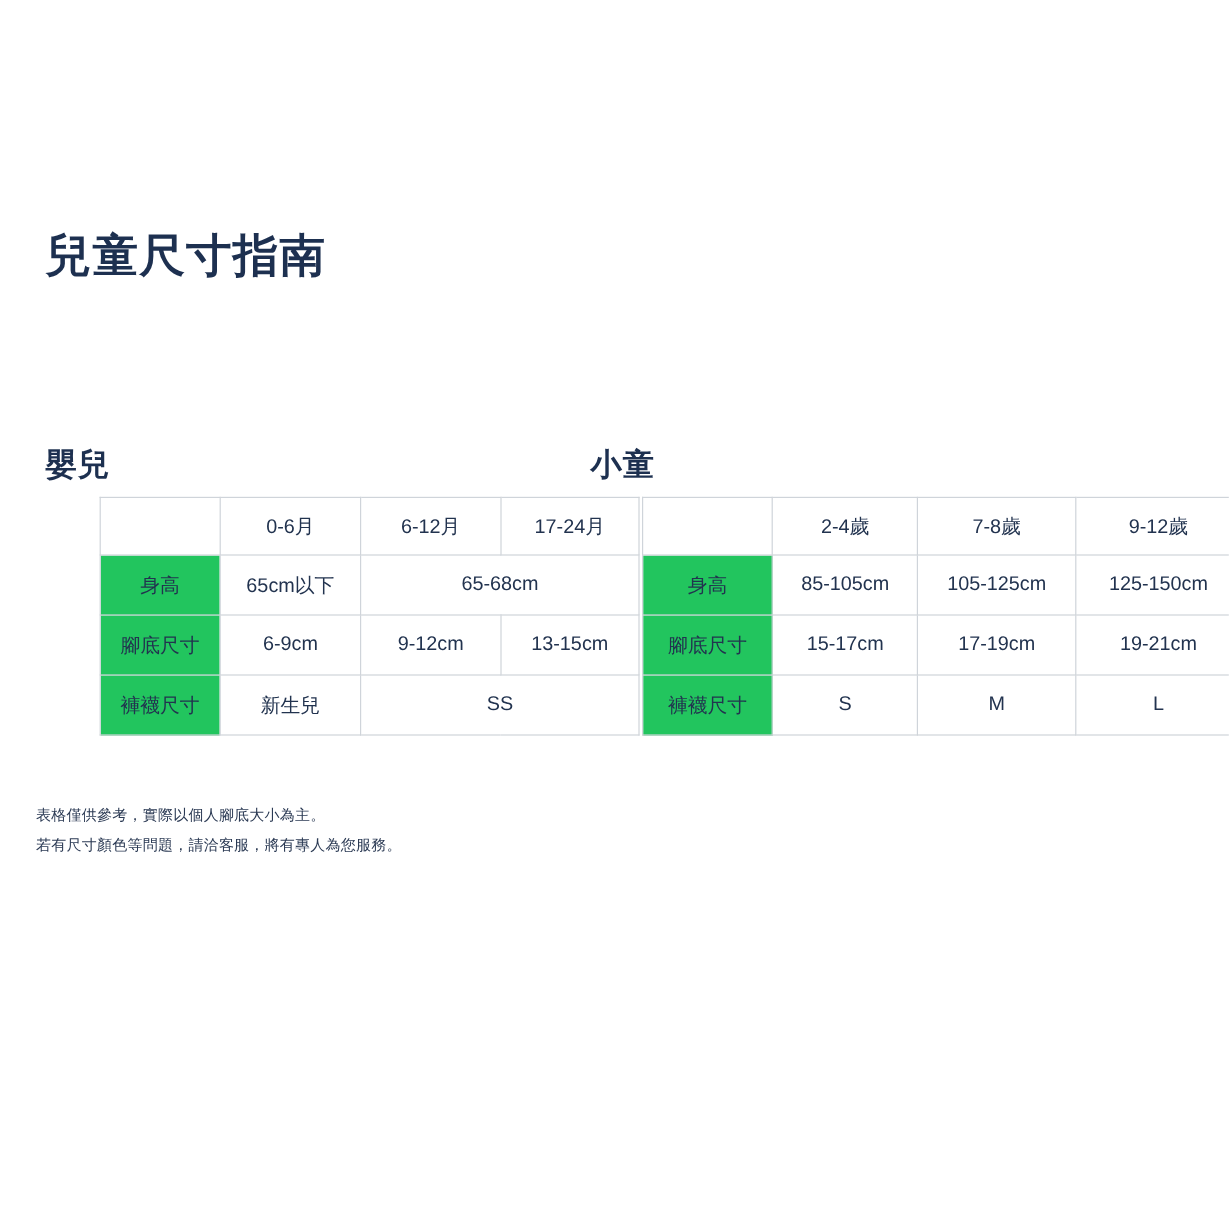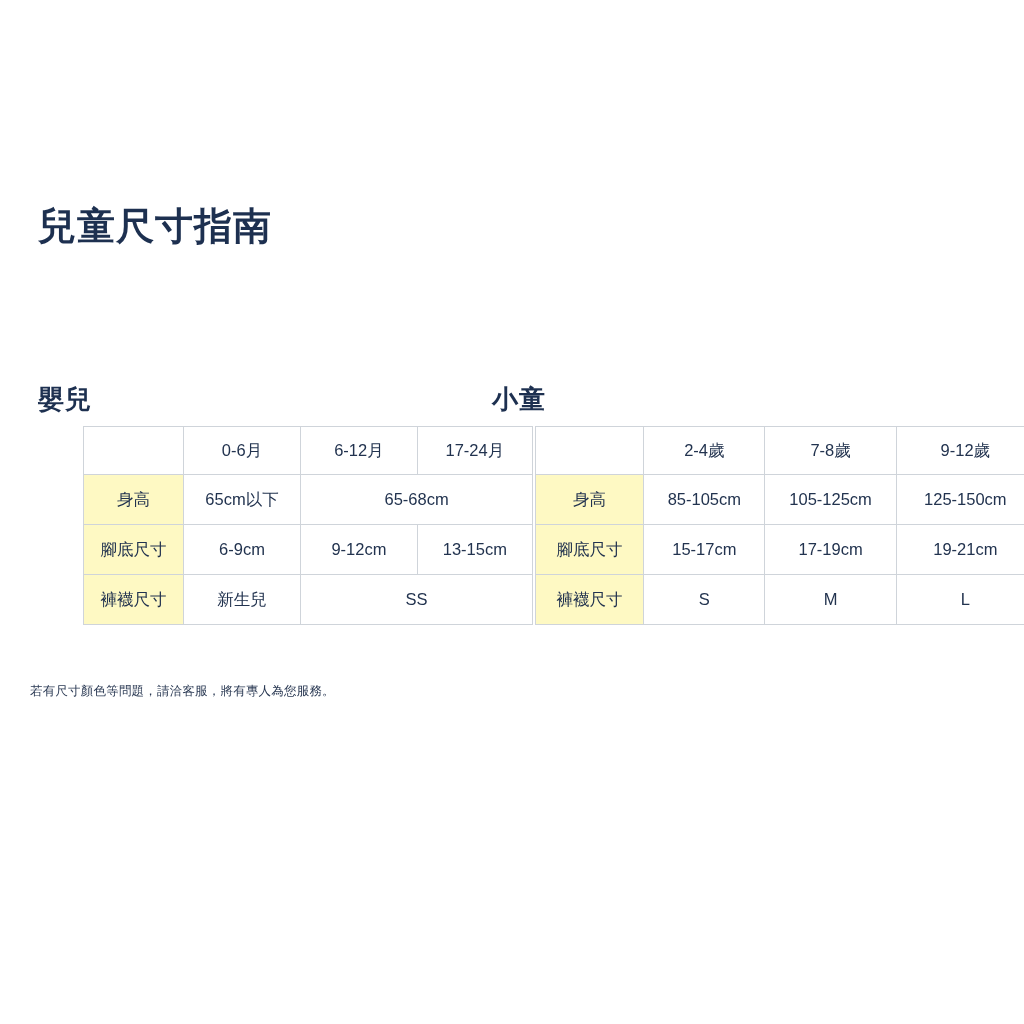--- a/index.html
+++ b/index.html
@@ -10,21 +10,21 @@
     width: 1024px;
     height: 1024px;
     background: #ffffff;
     font-family: "Liberation Sans", sans-serif;
     color: #1d3050;
     overflow: hidden;
     position: relative;
   }
   .page {
     position: absolute;
-    left: 0; top: 16px;
+    left: 0; top: 4px;
     width: 1024px;
     height: 836px;
     box-sizing: border-box;
   }
 
   
   .title-block {
     position: absolute;
     left: 38px;
     top: 190px;
@@ -71,21 +71,21 @@
   .size-table td {
     border: 1px solid #cfd4da;
     text-align: center;
     vertical-align: middle;
     height: 49px;
     padding: 0 2px;
     font-weight: normal;
     white-space: nowrap;
   }
   .size-table td.rowhead {
-    background: #fef9c3;
+    background: #22c55e;
     font-size: 16.5px;
     color: #22334f;
   }
   .size-table td.corner {
     background: #ffffff;
     border-left: 1px solid #cfd4da;
   }
   .size-table thead td {
     height: 47px;
   }
@@ -190,16 +190,17 @@
       <tr>
         <td class="rowhead">褲襪尺寸</td>
         <td>S</td>
         <td>M</td>
         <td>L</td>
       </tr>
     </tbody>
   </table>
 
   <div class="notes">
+    <div>表格僅供參考，實際以個人腳底大小為主。</div>
     <div>若有尺寸顏色等問題，請洽客服，將有專人為您服務。</div>
   </div>
 
 </div>
 
 </body></html>

